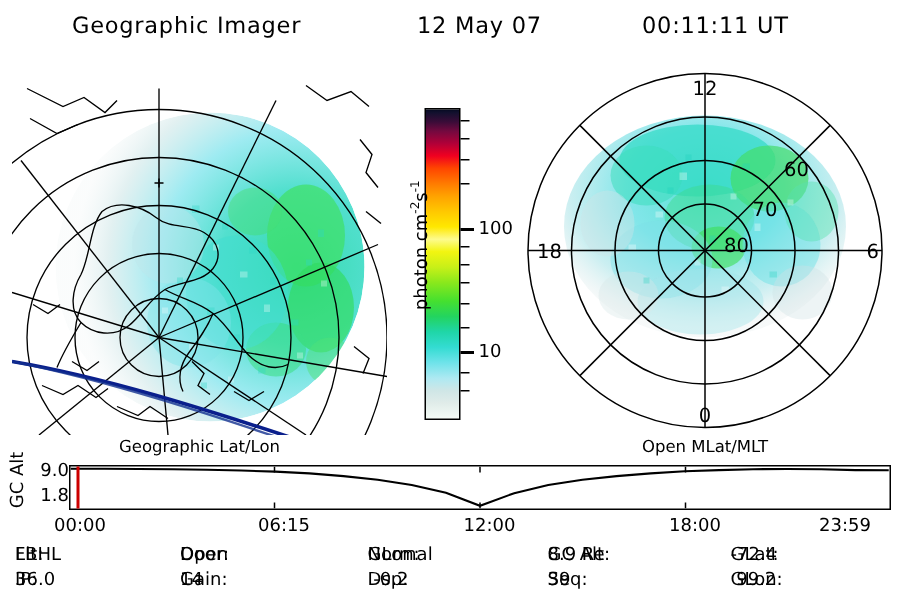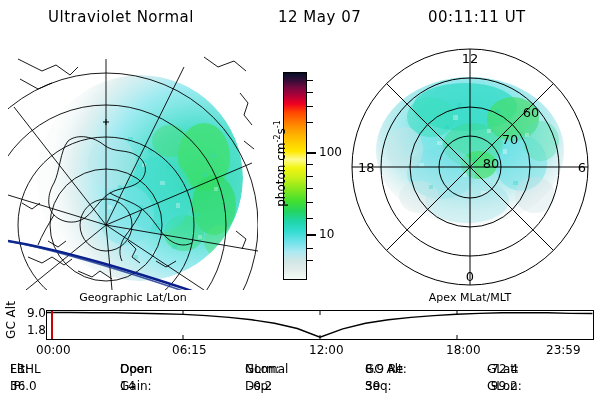--- a/index.html
+++ b/index.html
@@ -95,21 +95,21 @@
   .scol0{left:10px;}
   .scol1{left:120px;}
   .scol2{left:245px;}
   .scol3{left:365px;}
   .scol4{left:487px;}
 </style>
 </head>
 <body>
 
 <div id="header" class="abs">
-  <span id="hdr-title">Ultraviolet Normal</span>
+  <span id="hdr-title">Geographic Imager</span>
   <span id="hdr-date">12 May 07</span>
   <span id="hdr-time">00:11:11 UT</span>
 </div>
 
 <div id="geo-panel" class="abs">
   <svg width="250" height="245" viewBox="0 0 250 245">
     <defs>
       <clipPath id="geoClip">
           <rect x="0" y="0" width="250" height="245"></rect>
         </clipPath>
@@ -302,21 +302,21 @@
     <text x="125" y="18" font-size="13" font-family="DejaVu Sans, sans-serif" text-anchor="middle" fill="#000">12</text>
     <text x="13" y="127" font-size="13" font-family="DejaVu Sans, sans-serif" text-anchor="start" fill="#000">18</text>
     <text x="241" y="127" font-size="13" font-family="DejaVu Sans, sans-serif" text-anchor="end" fill="#000">6</text>
     <text x="125" y="236" font-size="13" font-family="DejaVu Sans, sans-serif" text-anchor="middle" fill="#000">0</text>
 
     <text x="186" y="72" font-size="13" font-family="DejaVu Sans, sans-serif" text-anchor="middle" fill="#000">60</text>
     <text x="165" y="99" font-size="13" font-family="DejaVu Sans, sans-serif" text-anchor="middle" fill="#000">70</text>
     <text x="146" y="123" font-size="13" font-family="DejaVu Sans, sans-serif" text-anchor="middle" fill="#000">80</text>
   </svg>
 </div>
-<div id="polar-caption" class="panel-caption">Apex MLat/MLT</div>
+<div id="polar-caption" class="panel-caption">Open MLat/MLT</div>
 
 <div id="strip-rot-wrap" class="abs">
   <div id="strip-rot-label">GC Alt</div>
 </div>
 
 <div id="strip-ylabels" class="abs">
   <span id="y-hi">9.0</span>
   <span id="y-lo">1.8</span>
 </div>
 

